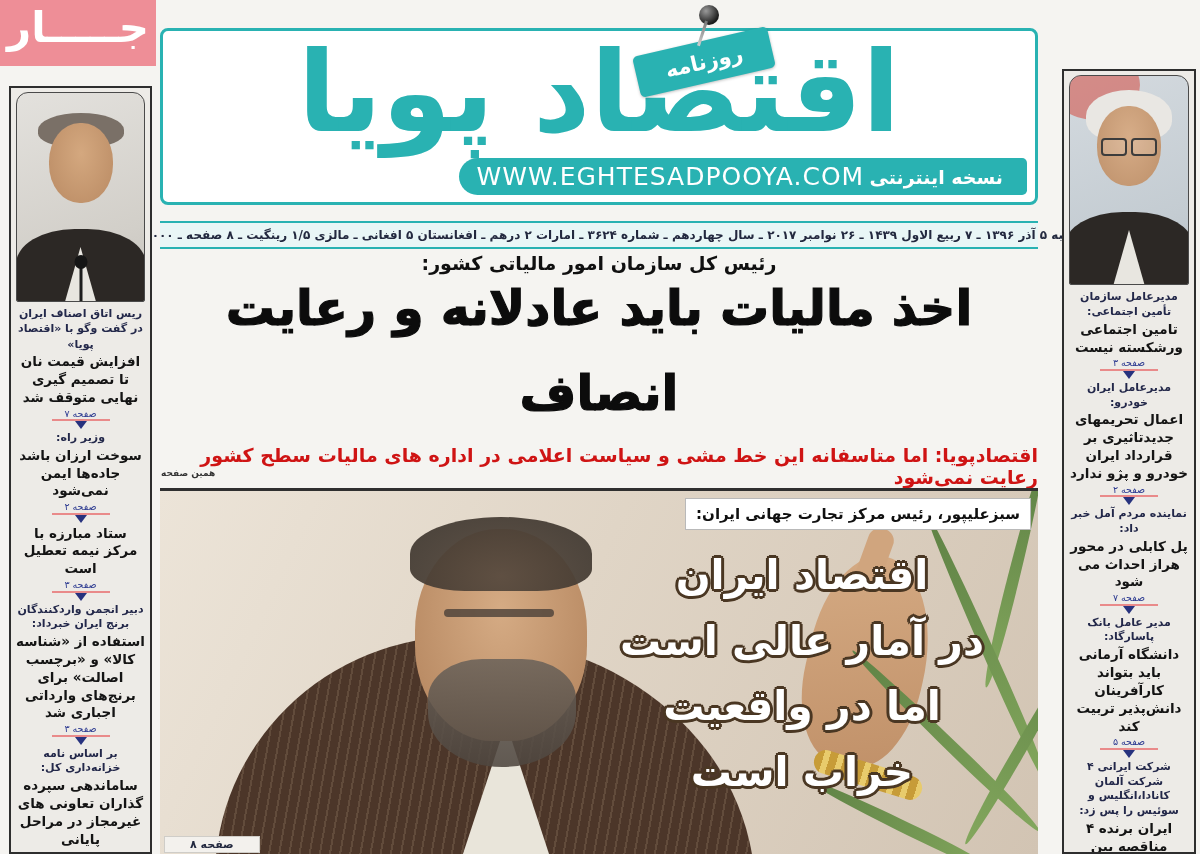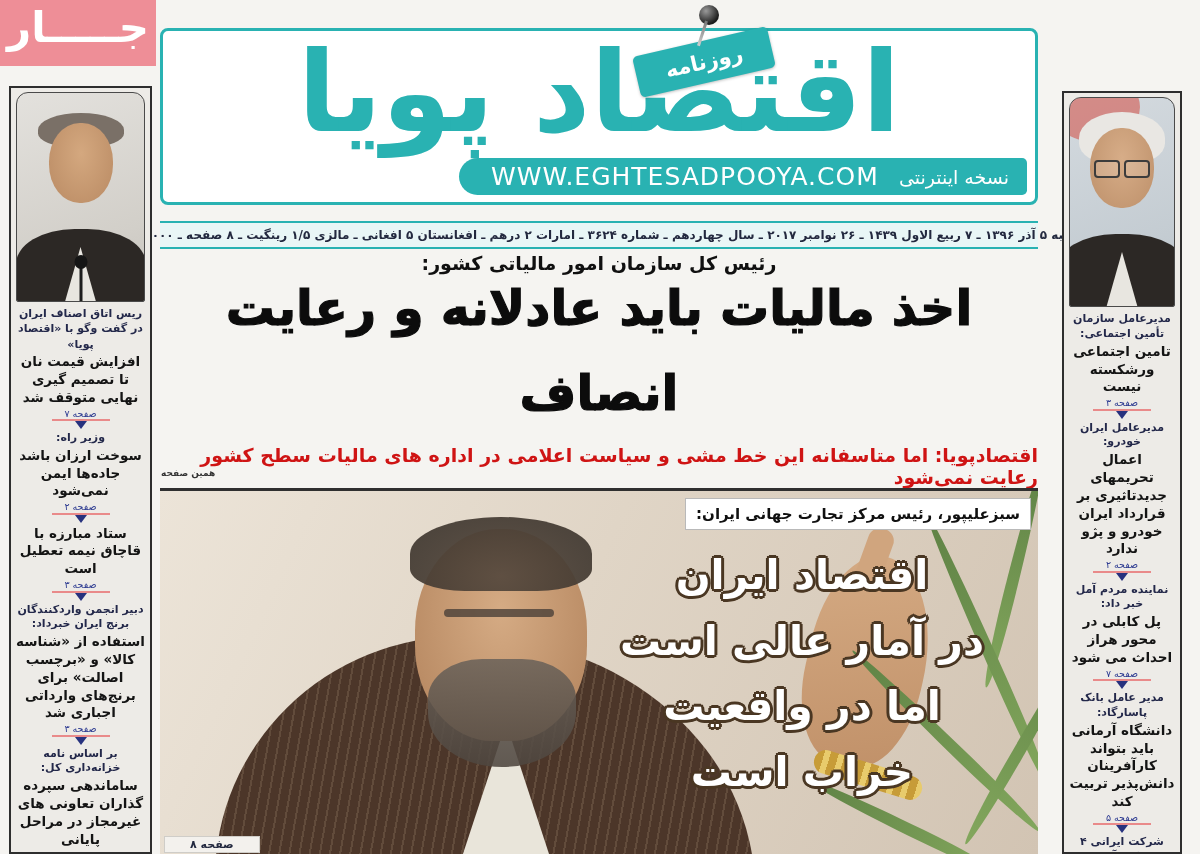--- a/index.html
+++ b/index.html
@@ -18,21 +18,21 @@
     color:#fff;font-weight:800;font-size:42px;line-height:40px;margin-top:-10px;
     letter-spacing:2px;
   }
   
   .col{
     position:absolute;top:86px;bottom:0;width:143px;box-sizing:border-box;
     background:#edebe7;border:2px solid #2e2e2e;padding:3px 5px 0;
     overflow:hidden;direction:rtl;text-align:center;
   }
   .col-left{left:9px}
-  .col-right{left:1062px;width:120px;top:91px}
+  .col-right{left:1062px;width:134px;top:69px}
   .portrait{
     position:relative;height:208px;margin:1px 0 4px;overflow:hidden;
     border:1px solid #4a4a4a;border-radius:12px 12px 2px 2px;
     background:linear-gradient(160deg,#e3e1dd 0%,#d2cfc9 70%,#c6c3bd 100%);
   }
   .portrait .bg-accent{position:absolute;left:-20px;top:-26px;width:90px;height:70px;border-radius:50%;background:#d44a3f;opacity:.55}
   .portrait .p-hair{position:absolute;left:50%;transform:translateX(-50%);top:20px;width:76px;height:40px;border-radius:50% 50% 40% 40%;background:#6e645c}
   .portrait .p-hair.white{background:#e9e7e3;width:86px;height:52px;top:14px}
   .portrait .p-head{position:absolute;left:50%;transform:translateX(-50%);top:30px;width:64px;height:80px;border-radius:48%;background:radial-gradient(ellipse at 50% 38%,#d4a87f,#b9федb 60%,#b98a63)}
   .portrait .p-glasses{position:absolute;left:50%;transform:translateX(-50%);top:62px;width:56px;height:16px}
@@ -67,21 +67,21 @@
   }
   .ribbon .txt{color:#fff;font-weight:800;font-size:21px}
   .pin{position:absolute;left:536px;top:-26px;width:20px;height:20px;border-radius:50%;
     background:radial-gradient(circle at 35% 30%,#9a9a9a,#1c1c1c 70%);z-index:4}
   .pin:after{content:"";position:absolute;left:6px;top:16px;width:3px;height:26px;background:linear-gradient(#777,#cfcfcf);transform:rotate(18deg);transform-origin:top}
   .webbar{
     position:absolute;right:8px;bottom:7px;left:296px;height:37px;background:#29b2b2;border-radius:19px 5px 5px 19px;
     display:flex;align-items:center;z-index:2;padding:0 12px;box-sizing:border-box;
   }
   .webbar .site{flex:1;text-align:center;color:#fff;font-size:25px;letter-spacing:1px}
-  .webbar .edition{color:#fff;font-weight:400;font-size:19px;direction:rtl;margin-right:6px}
+  .webbar .edition{color:#fff;font-weight:700;font-size:19px;direction:rtl;margin-right:12px}
   
   .dateline{
     position:absolute;left:160px;top:221px;width:878px;height:28px;box-sizing:border-box;
     background:#e9f6f6;border-top:2px solid #29b2b2;border-bottom:2px solid #29b2b2;
     display:flex;align-items:center;justify-content:center;direction:rtl;
   }
   .dateline .txt{font-size:12px;font-weight:700;color:#23293f;white-space:nowrap}
   
   .lead-kicker{position:absolute;left:160px;top:252px;width:878px;text-align:center;
     font-size:19px;font-weight:700;color:#101010;direction:rtl}
@@ -202,21 +202,21 @@
       </div>
   </div>
   <div class="kicker">وزیر راه:</div>
   <div class="headline">سوخت ارزان باشد جاده‌ها ایمن نمی‌شود</div>
   <div class="divider">
     <div class="pgref">صفحه ۲</div>
     <div class="dline">
         <span class="dtri"></span>
       </div>
   </div>
-  <div class="headline">ستاد مبارزه با قاچاق نیمه تعطیل است</div>
+  <div class="headline">ستاد مبارزه با مرکز نیمه تعطیل است</div>
   <div class="divider">
     <div class="pgref">صفحه ۳</div>
     <div class="dline">
         <span class="dtri"></span>
       </div>
   </div>
   <div class="kicker">دبیر انجمن واردکنندگان برنج ایران خبرداد:</div>
   <div class="headline">استفاده از «شناسه کالا» و «برچسب اصالت» برای برنج‌های وارداتی اجباری شد</div>
   <div class="divider">
     <div class="pgref">صفحه ۳</div>

